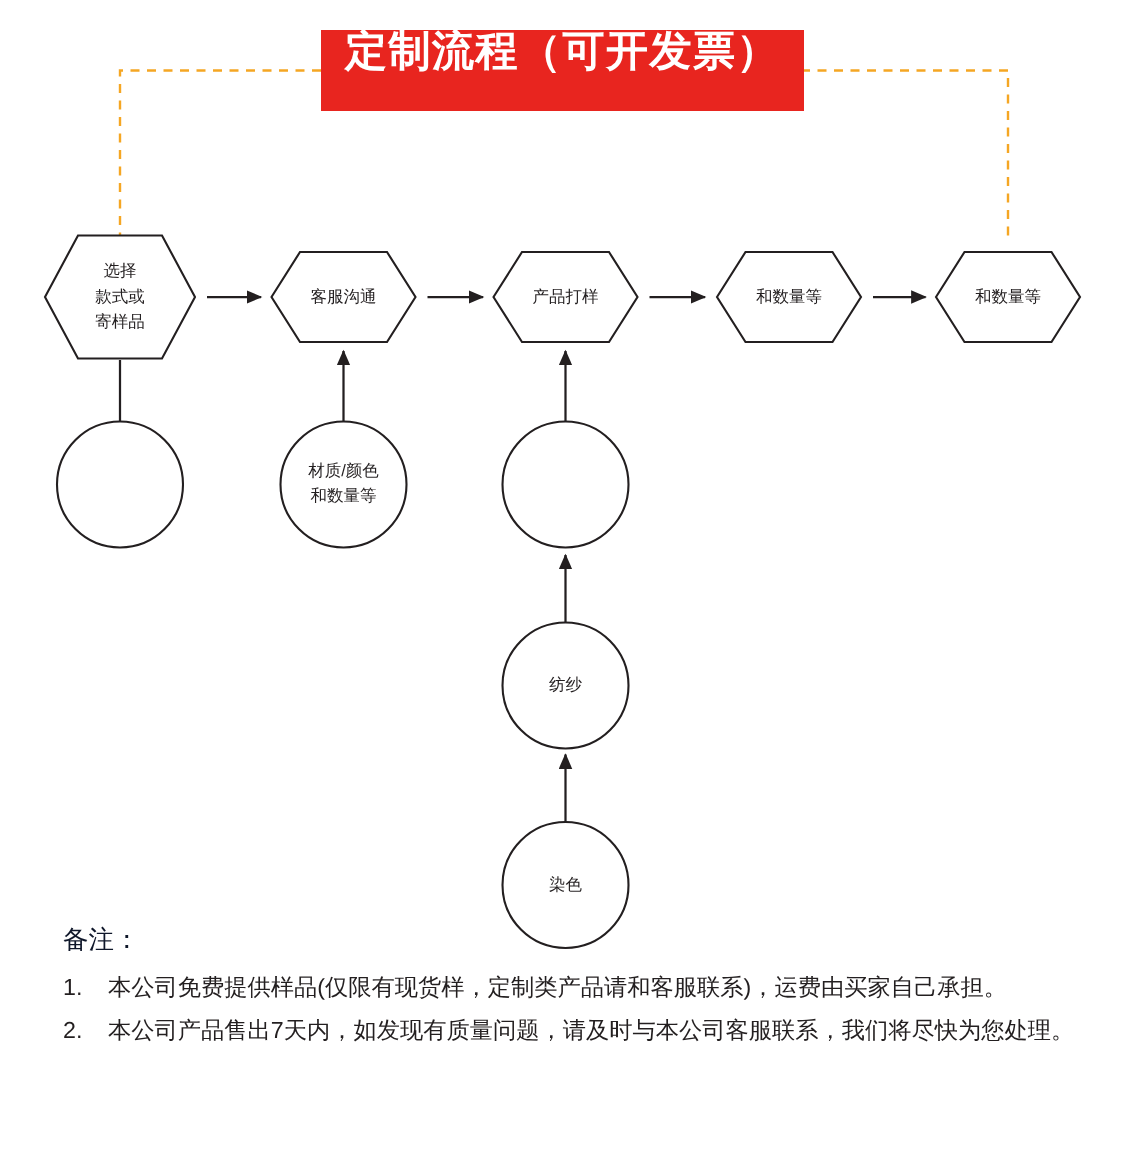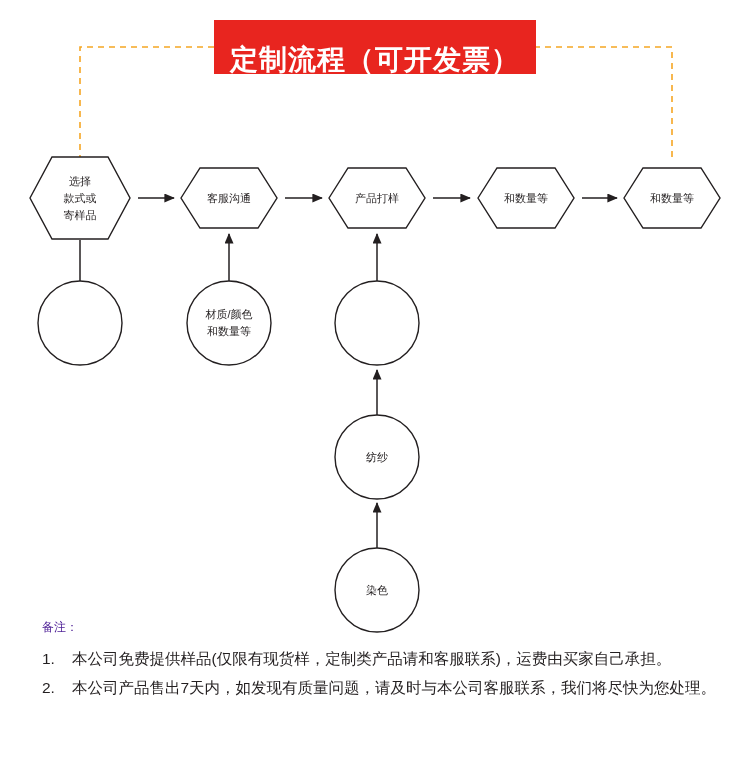--- a/index.html
+++ b/index.html
@@ -23,21 +23,21 @@
   }
   
   .title-banner {
     position: absolute;
     left: 214px;
     top: 20px;
     width: 322px;
     height: 54px;
     background: #e8251f;
     display: flex;
-    align-items: flex-end;
+    align-items: flex-start;
     justify-content: center;
     box-sizing: border-box;
   }
   .title-banner span {
     color: #ffffff;
     font-size: 28px;
     font-weight: bold;
     letter-spacing: 1px;
     line-height: 1;
     white-space: nowrap;
@@ -67,22 +67,22 @@
   }
 
   
   .notes {
     position: absolute;
     left: 42px;
     top: 615px;
     width: 680px;
   }
   .notes-title {
-    color: #4c1d95;
-    font-size: 12px;
+    color: #0f172a;
+    font-size: 17px;
     line-height: 24px;
     margin-bottom: 6px;
   }
   .note-item {
     display: flex;
     align-items: flex-start;
     font-size: 15.5px;
     line-height: 27px;
     color: #231f20;
     margin-top: 2px;

